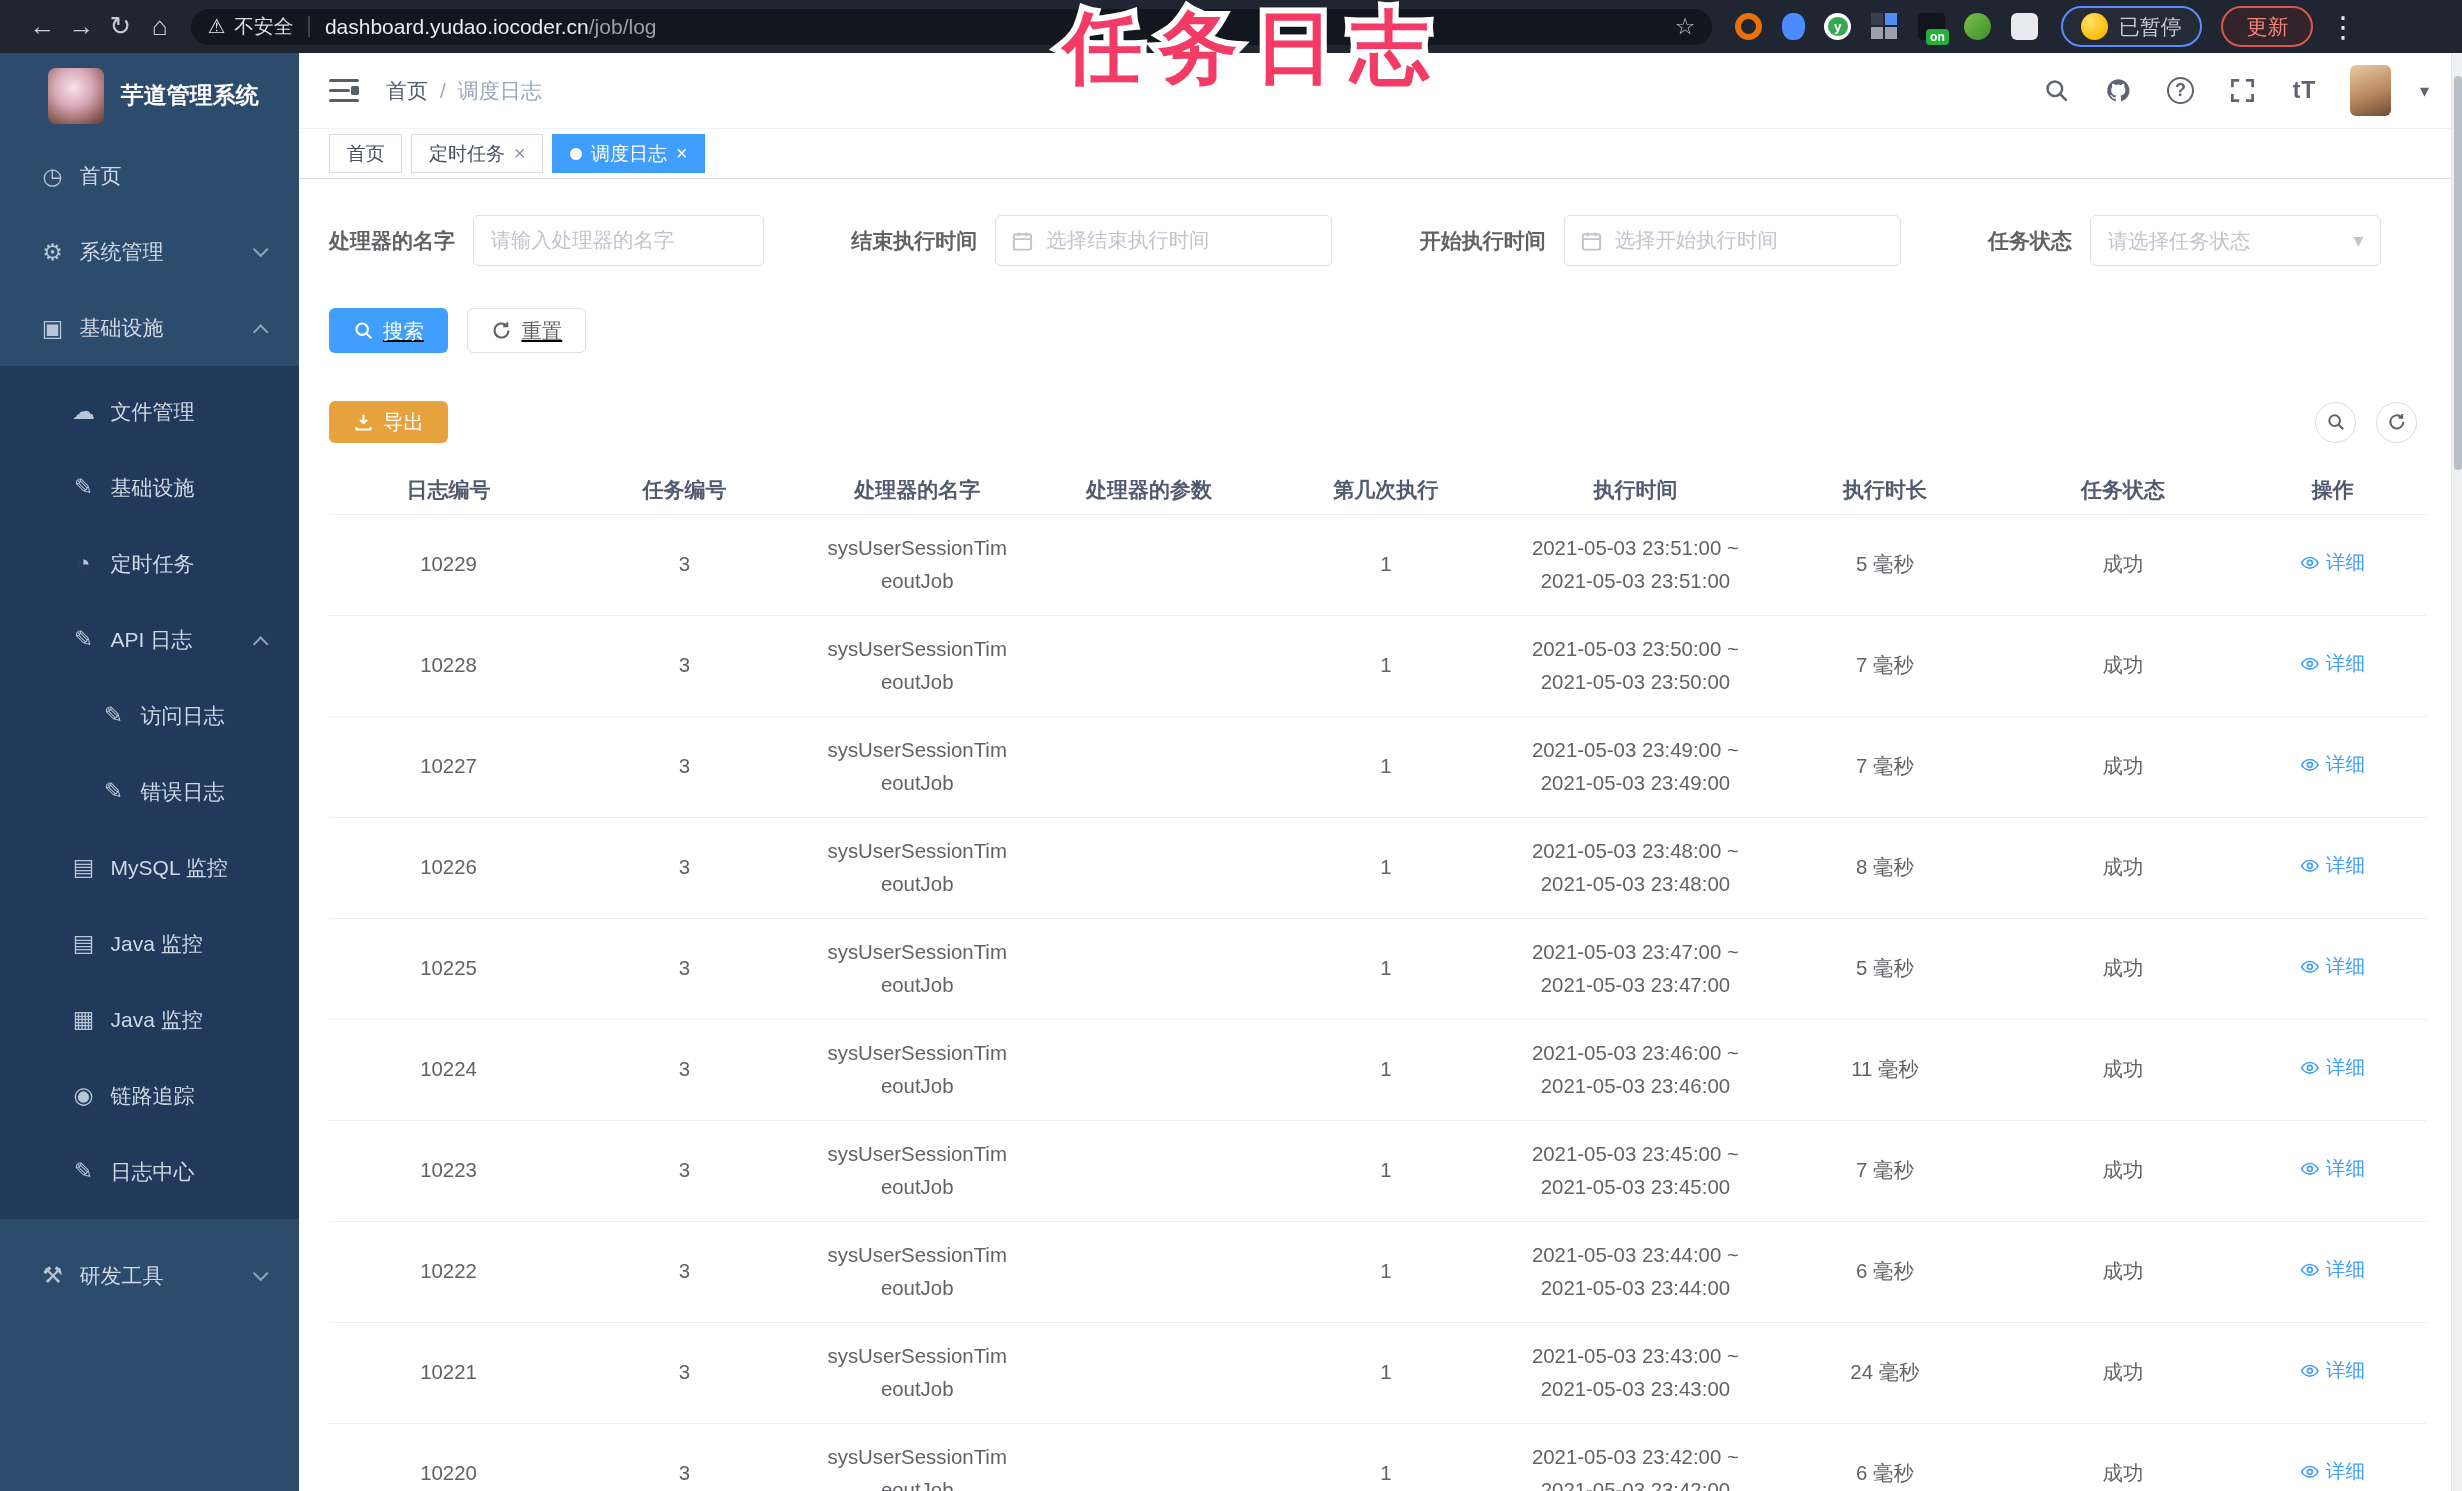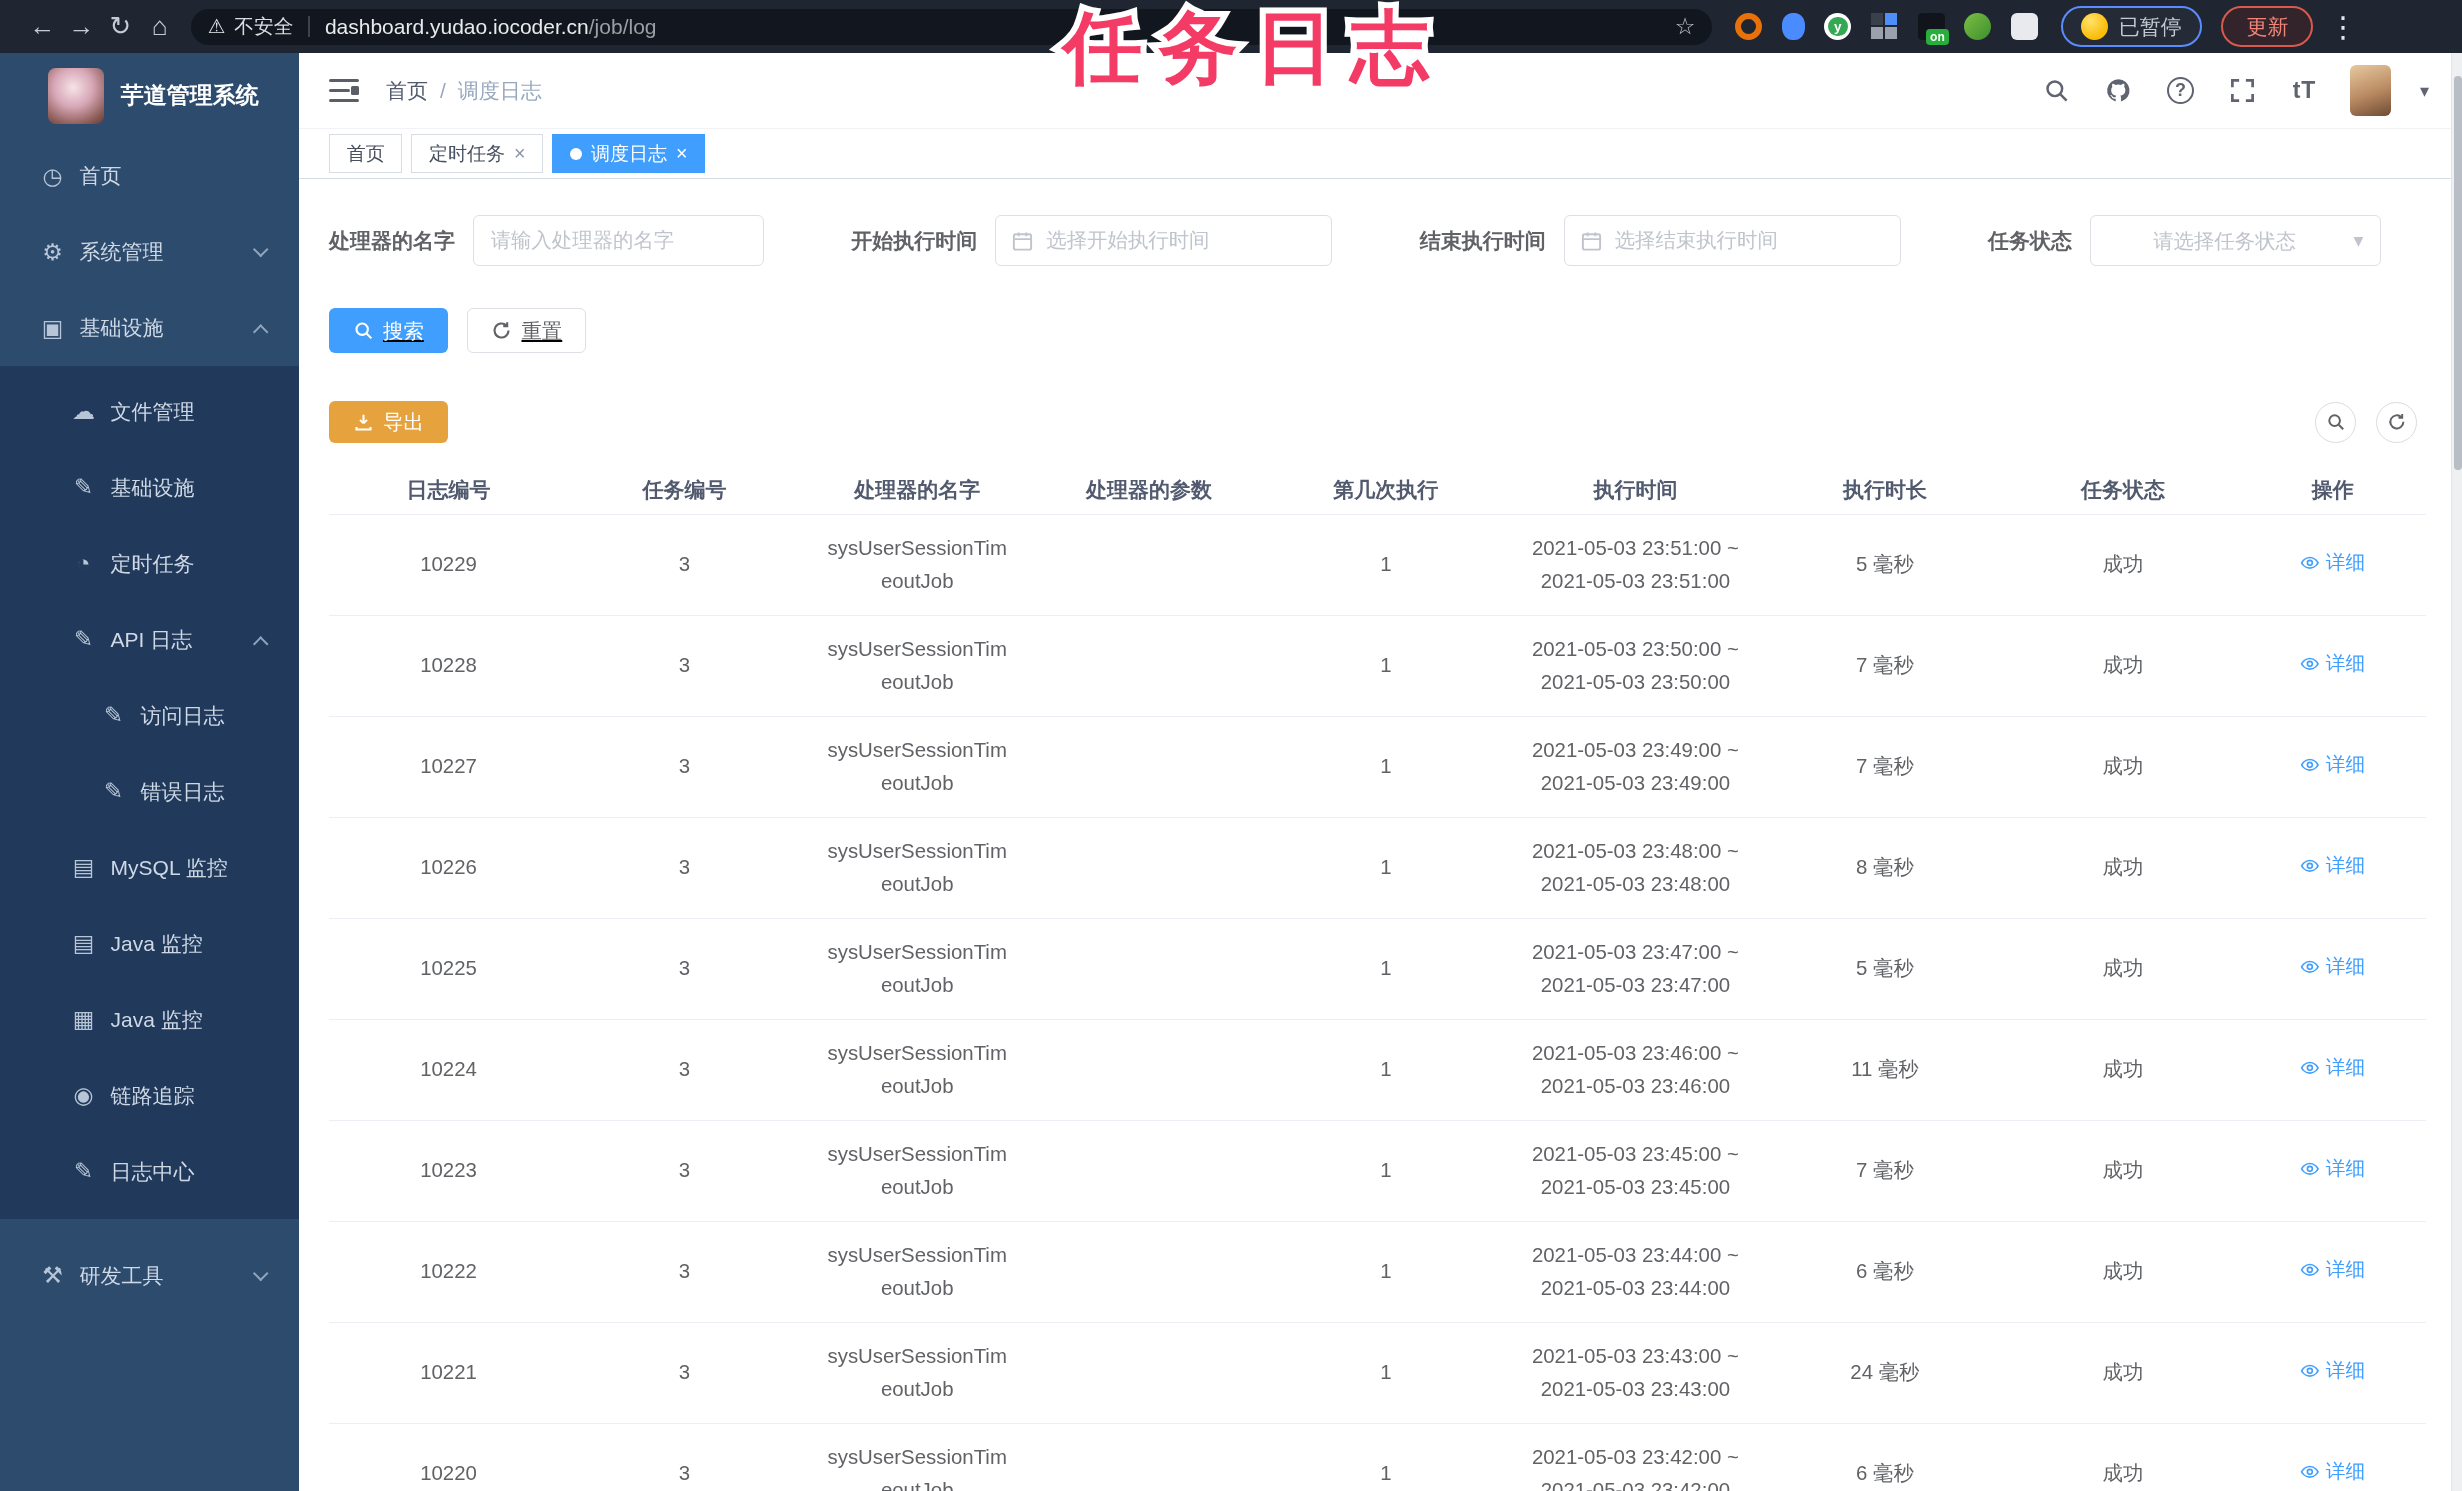--- a/index.html
+++ b/index.html
@@ -91,21 +91,21 @@
   .filters { display:flex; align-items:center; justify-content:space-between; padding-right:45px; margin-top:9px; }
   .fgroup { display:flex; align-items:center; gap:18px; }
   .flabel { font-size:21px; color:#606266; font-weight:600; white-space:nowrap; }
   .finput { position:relative; height:51px; border:1.5px solid #dcdfe6; border-radius:6px; background:#fff; display:flex; }
   .finput input { border:none; outline:none; width:100%; height:100%; border-radius:6px; font-size:20.4px; color:#606266; padding:0 16.7px; font-family:inherit; background:transparent; }
   .finput input::placeholder { color:#c0c4cc; }
   .finput.with-ic input { padding-left:50px; }
   .fic { position:absolute; left:15px; top:50%; transform:translateY(-50%); color:#c0c4cc; display:flex; }
   .fic svg { width:23px; height:23px; }
   .fselect { height:51px; border:1.5px solid #dcdfe6; border-radius:6px; display:flex; align-items:center; padding:0 16.7px; background:#fff; }
-  .fselect .ph { font-size:20.4px; color:#c0c4cc; flex:1;text-align:center; }
+  .fselect .ph { font-size:20.4px; color:#c0c4cc; flex:1; }
   .fselect .caret { color:#c0c4cc; font-size:19.7px; margin-left:12px; }
   .w1 { width:291px; } .w2 { width:337px; } .w3 { width:337px; } .w4 { width:291px; }
 
   .btn-row { margin-top:42px; display:flex; gap:19.7px;text-decoration:underline; }
   .btn { display:inline-flex; align-items:center; justify-content:center; gap:9px; height:45px; border-radius:6px; font-size:20.4px; padding:0 23px; cursor:pointer; border:1.5px solid transparent; }
   .btn svg { width:21px; height:21px; }
   .btn-primary { background:#409eff; color:#fff; }
   .btn-plain { background:#fff; color:#606266; border-color:#dcdfe6; }
   .btn-warning { background:#e6a23c; color:#fff; height:42px; }
   .export-row { margin-top:48px; display:flex; align-items:center; }
@@ -306,45 +306,45 @@
     <div class="content">
 
       <div class="filters">
         <div class="fgroup">
           <span class="flabel">处理器的名字</span>
           <div class="finput w1">
               <input placeholder="请输入处理器的名字" style="">
             </div>
         </div>
         <div class="fgroup">
+          <span class="flabel">结束执行时间</span>
+          <div class="finput with-ic w3">
+            <span class="fic">
+              <svg viewBox="0 0 24 24" fill="none" stroke="currentColor" stroke-width="2">
+                  <rect x="3" y="5" width="18" height="16" rx="2"></rect>
+                  <line x1="3" y1="10" x2="21" y2="10"></line>
+                  <line x1="8" y1="3" x2="8" y2="7"></line>
+                  <line x1="16" y1="3" x2="16" y2="7"></line>
+                </svg>
+            </span>
+            <input placeholder="选择结束执行时间" style="">
+          </div>
+        </div>
+        <div class="fgroup">
           <span class="flabel">开始执行时间</span>
           <div class="finput with-ic w2">
             <span class="fic">
               <svg viewBox="0 0 24 24" fill="none" stroke="currentColor" stroke-width="2">
                   <rect x="3" y="5" width="18" height="16" rx="2"></rect>
                   <line x1="3" y1="10" x2="21" y2="10"></line>
                   <line x1="8" y1="3" x2="8" y2="7"></line>
                   <line x1="16" y1="3" x2="16" y2="7"></line>
                 </svg>
             </span>
             <input placeholder="选择开始执行时间" style="">
-          </div>
-        </div>
-        <div class="fgroup">
-          <span class="flabel">结束执行时间</span>
-          <div class="finput with-ic w3">
-            <span class="fic">
-              <svg viewBox="0 0 24 24" fill="none" stroke="currentColor" stroke-width="2">
-                  <rect x="3" y="5" width="18" height="16" rx="2"></rect>
-                  <line x1="3" y1="10" x2="21" y2="10"></line>
-                  <line x1="8" y1="3" x2="8" y2="7"></line>
-                  <line x1="16" y1="3" x2="16" y2="7"></line>
-                </svg>
-            </span>
-            <input placeholder="选择结束执行时间" style="">
           </div>
         </div>
         <div class="fgroup">
           <span class="flabel">任务状态</span>
           <div class="fselect w4">
             <span class="ph">请选择任务状态</span>
             <span class="caret">▾</span>
           </div>
         </div>
       </div>

